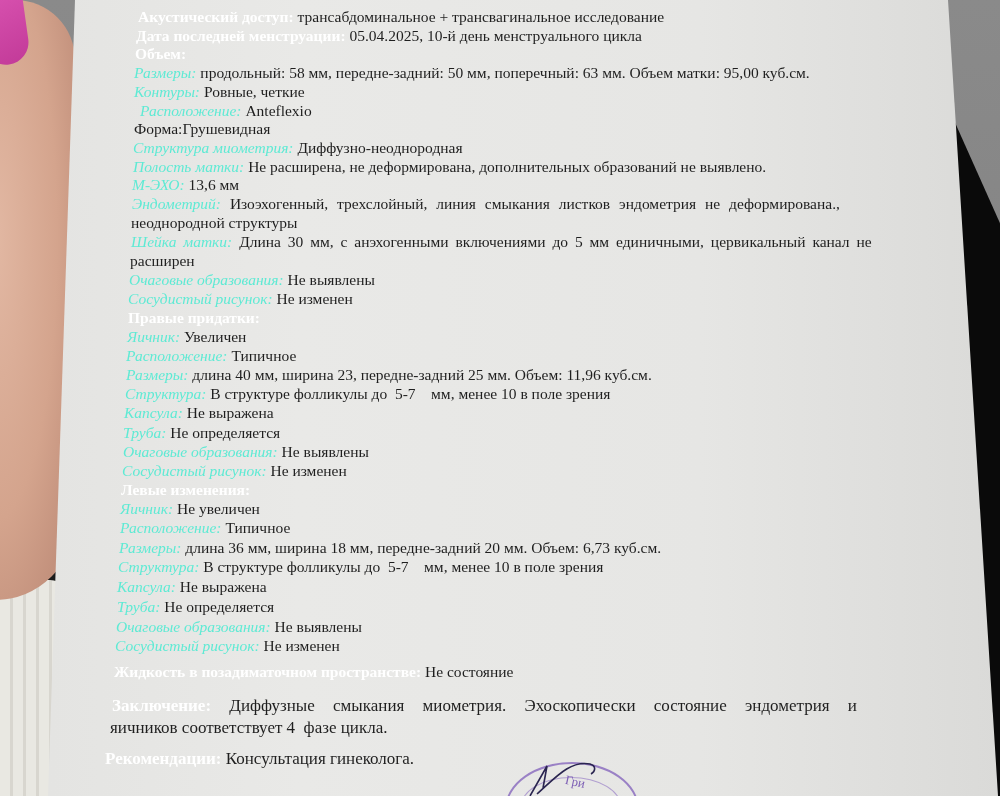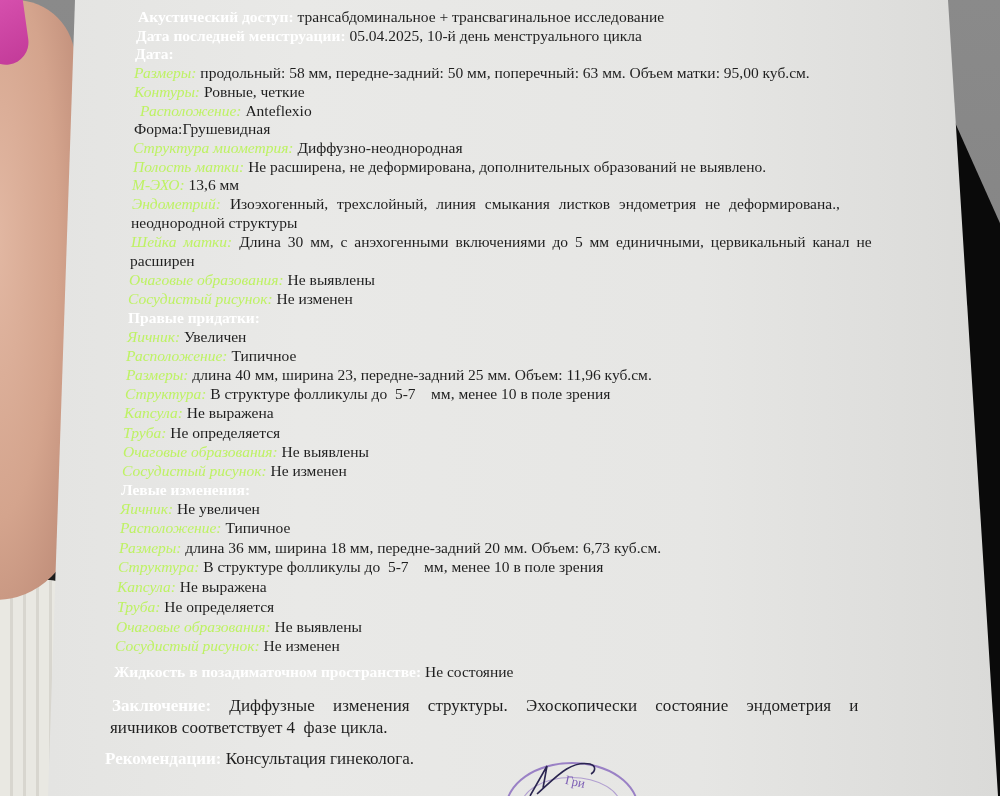--- a/index.html
+++ b/index.html
@@ -24,21 +24,21 @@
     border-radius: 10px 20px 0 0; }
   .sweater-shadow { position: absolute; left: 20px; top: 560px; width: 45px; height: 35px; background:#1c1c1c; border-radius: 50%; }
 
   
   .paper { position: absolute; left: 0; top: 0; width: 1000px; height: 796px;
     background: linear-gradient(90deg, #e3e3e1 0%, #e9e9e7 30%, #e6e6e4 70%, #dadad8 100%);
     clip-path: polygon(75px 0, 948px 0, 998px 796px, 48px 796px); }
 
   .line { position: absolute; white-space: nowrap; color: #1f1f1f; font-size: 15.5px; line-height: 18px; }
   .b { font-weight: bold; color: #ffffff; }
-  .i { font-style: italic; color: #bef264; }
+  .i { font-style: italic; color: #5eead4; }
   .lg { font-size: 17px; }
   .stamp { position: absolute; left: 505px; top: 762px; width: 130px; height: 90px;
     border: 2px solid #8c6fc0; border-radius: 50%; opacity: .85; }
   .stamp-inner { position: absolute; left: 520px; top: 777px; width: 100px; height: 60px;
     border: 1.5px solid #9a80c8; border-radius: 50%; opacity: .7; }
   .stamp-text { position: absolute; left: 565px; top: 774px; color: #7d5fb5; font-size: 13px; transform: rotate(12deg); }
   .signature { position: absolute; left: 525px; top: 758px; width: 80px; height: 40px; }
 </style>
 </head>
 <body>
@@ -53,21 +53,21 @@
 <div class="nail"></div>
 
 <div class="line" style="left:138px;top:8px">
   <span class="b">Акустический доступ:</span>
   <span>трансабдоминальное + трансвагинальное исследование</span>
 </div>
 <div class="line" style="left:136px;top:27px">
   <span class="b">Дата последней менструации:</span>
   <span>05.04.2025, 10-й день менструального цикла</span>
 </div>
-<div class="line b" style="left:135px;top:45px">Дата:</div>
+<div class="line b" style="left:135px;top:45px">Объем:</div>
 
 <div class="line" style="left:134px;top:64px">
   <span class="i">Размеры:</span>
   <span>продольный: 58 мм, передне-задний: 50 мм, поперечный: 63 мм. Объем матки: 95,00 куб.см.</span>
 </div>
 <div class="line" style="left:134px;top:83px">
   <span class="i">Контуры:</span>
   <span>Ровные, четкие</span>
 </div>
 <div class="line" style="left:140px;top:102px">
@@ -174,21 +174,21 @@
   <span>Не изменен</span>
 </div>
 
 <div class="line" style="left:114px;top:663px">
   <span class="b">Жидкость в позадиматочном пространстве:</span>
   <span>Не состояние</span>
 </div>
 
 <div class="line lg" style="left:112px;top:697px;word-spacing:14px">
   <span class="b">Заключение:</span>
-  <span>Диффузные изменения структуры. Эхоскопически состояние эндометрия и</span>
+  <span>Диффузные смыкания миометрия. Эхоскопически состояние эндометрия и</span>
 </div>
 <div class="line lg" style="left:110px;top:719px;white-space:pre">яичников соответствует 4  фазе цикла.</div>
 
 <div class="line lg" style="left:105px;top:750px">
   <span class="b">Рекомендации:</span>
   <span>Консультация гинеколога.</span>
 </div>
 
 <div class="stamp"></div>
 <div class="stamp-inner"></div>

